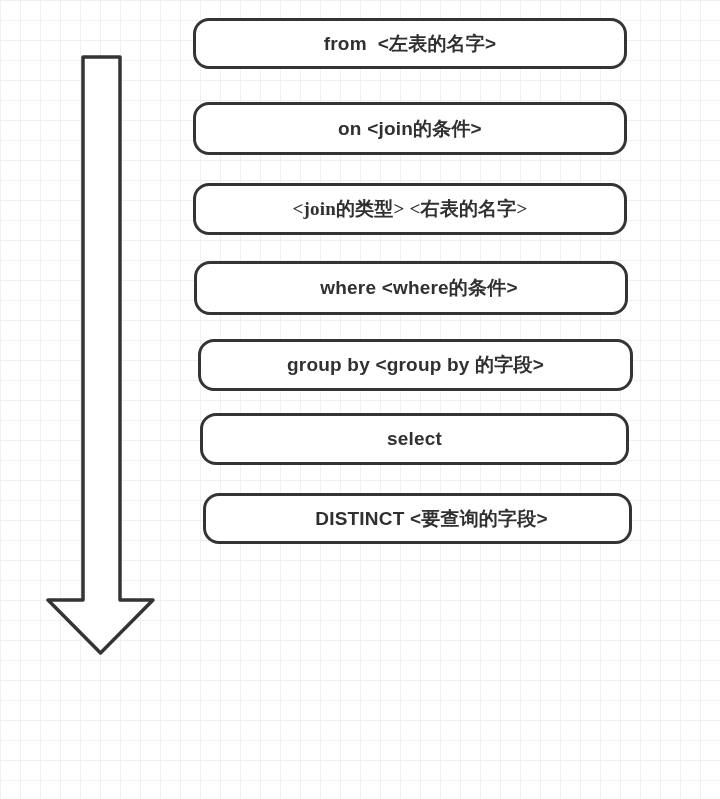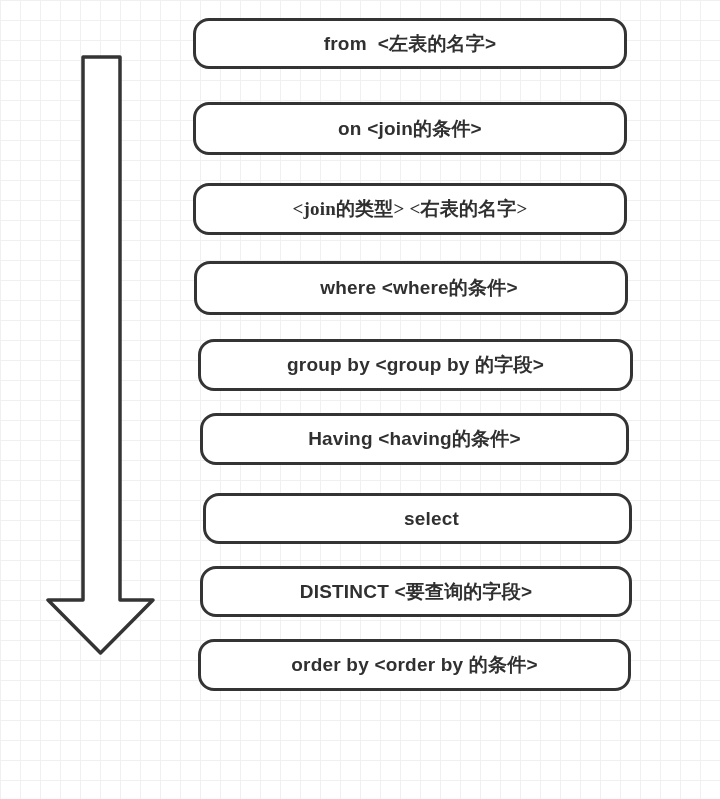--- a/index.html
+++ b/index.html
@@ -67,25 +67,19 @@
   <div class="step-box">
     <span>&lt;join的类型&gt; &lt;右表的名字&gt;</span>
   </div>
   <div class="step-box">
     <span>where &lt;where的条件&gt;</span>
   </div>
   <div class="step-box">
     <span>group by &lt;group by 的字段&gt;</span>
   </div>
   <div class="step-box">
-    <span>Having &lt;having的条件&gt;</span>
-  </div>
-  <div class="step-box">
     <span>select</span>
   </div>
   <div class="step-box">
     <span>DISTINCT &lt;要查询的字段&gt;</span>
   </div>
-  <div class="step-box">
-    <span>order by &lt;order by 的条件&gt;</span>
-  </div>
 
 </div>
 
 </body></html>

